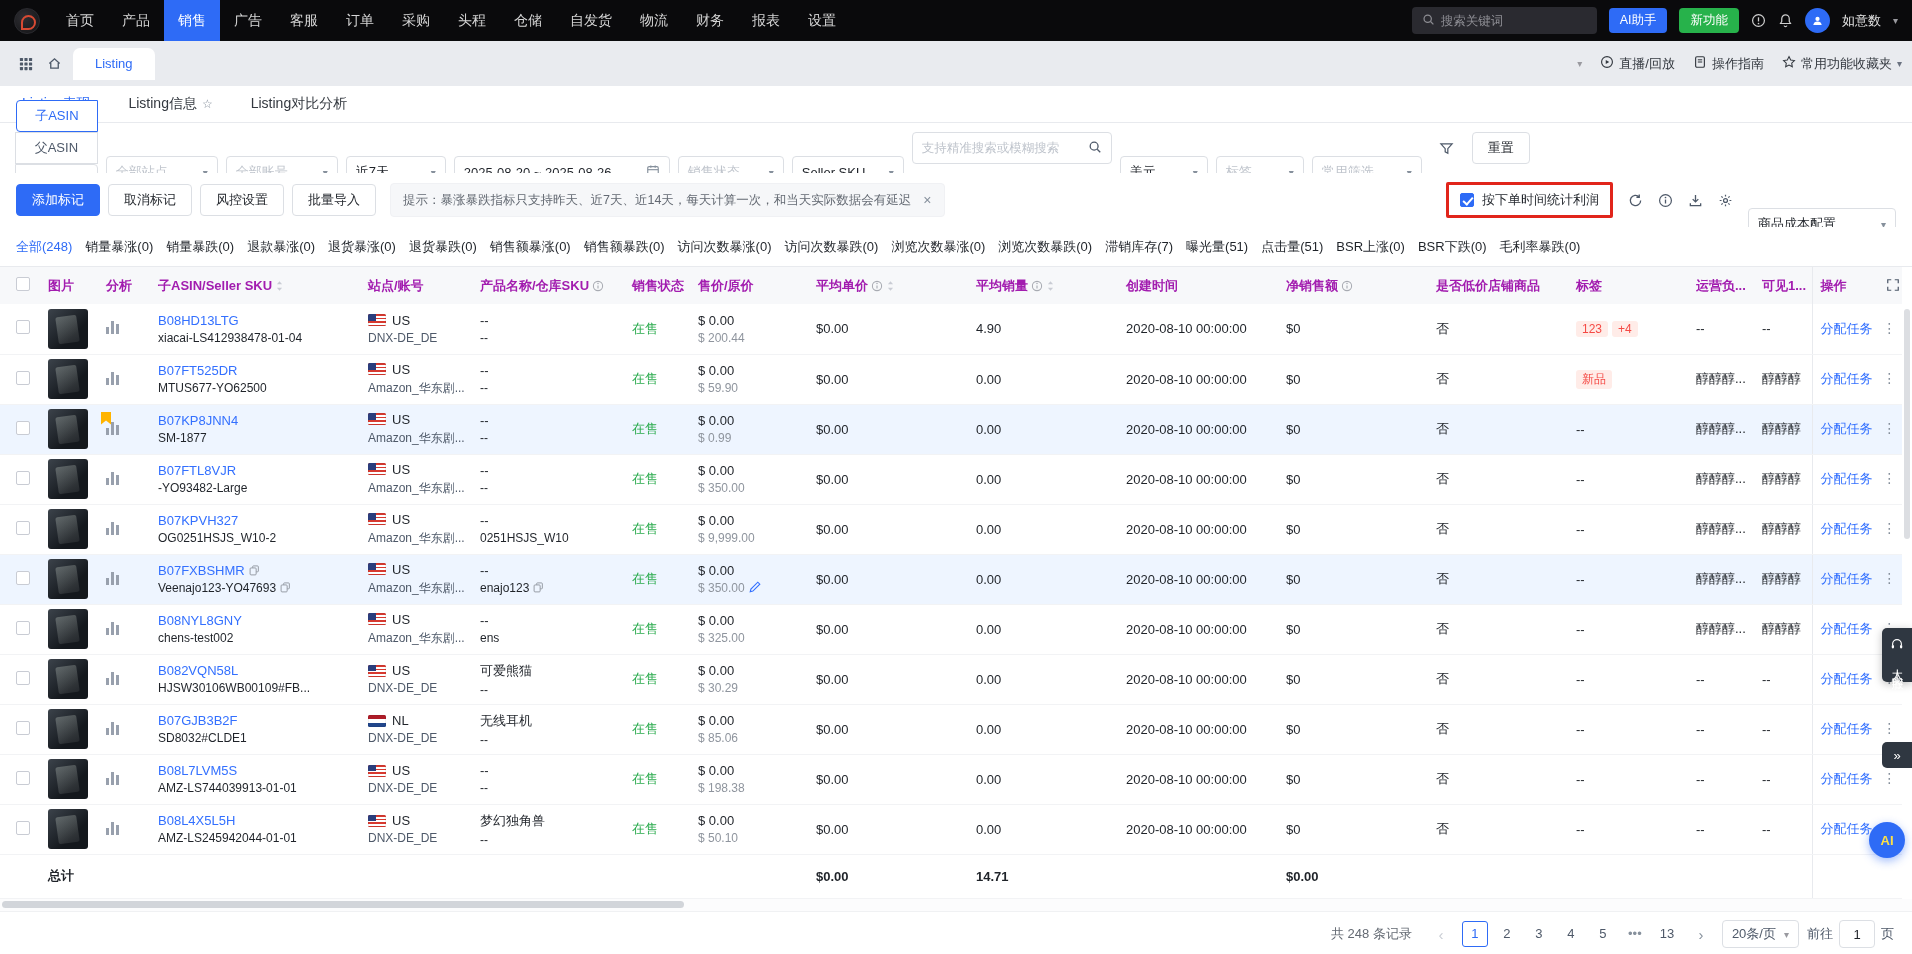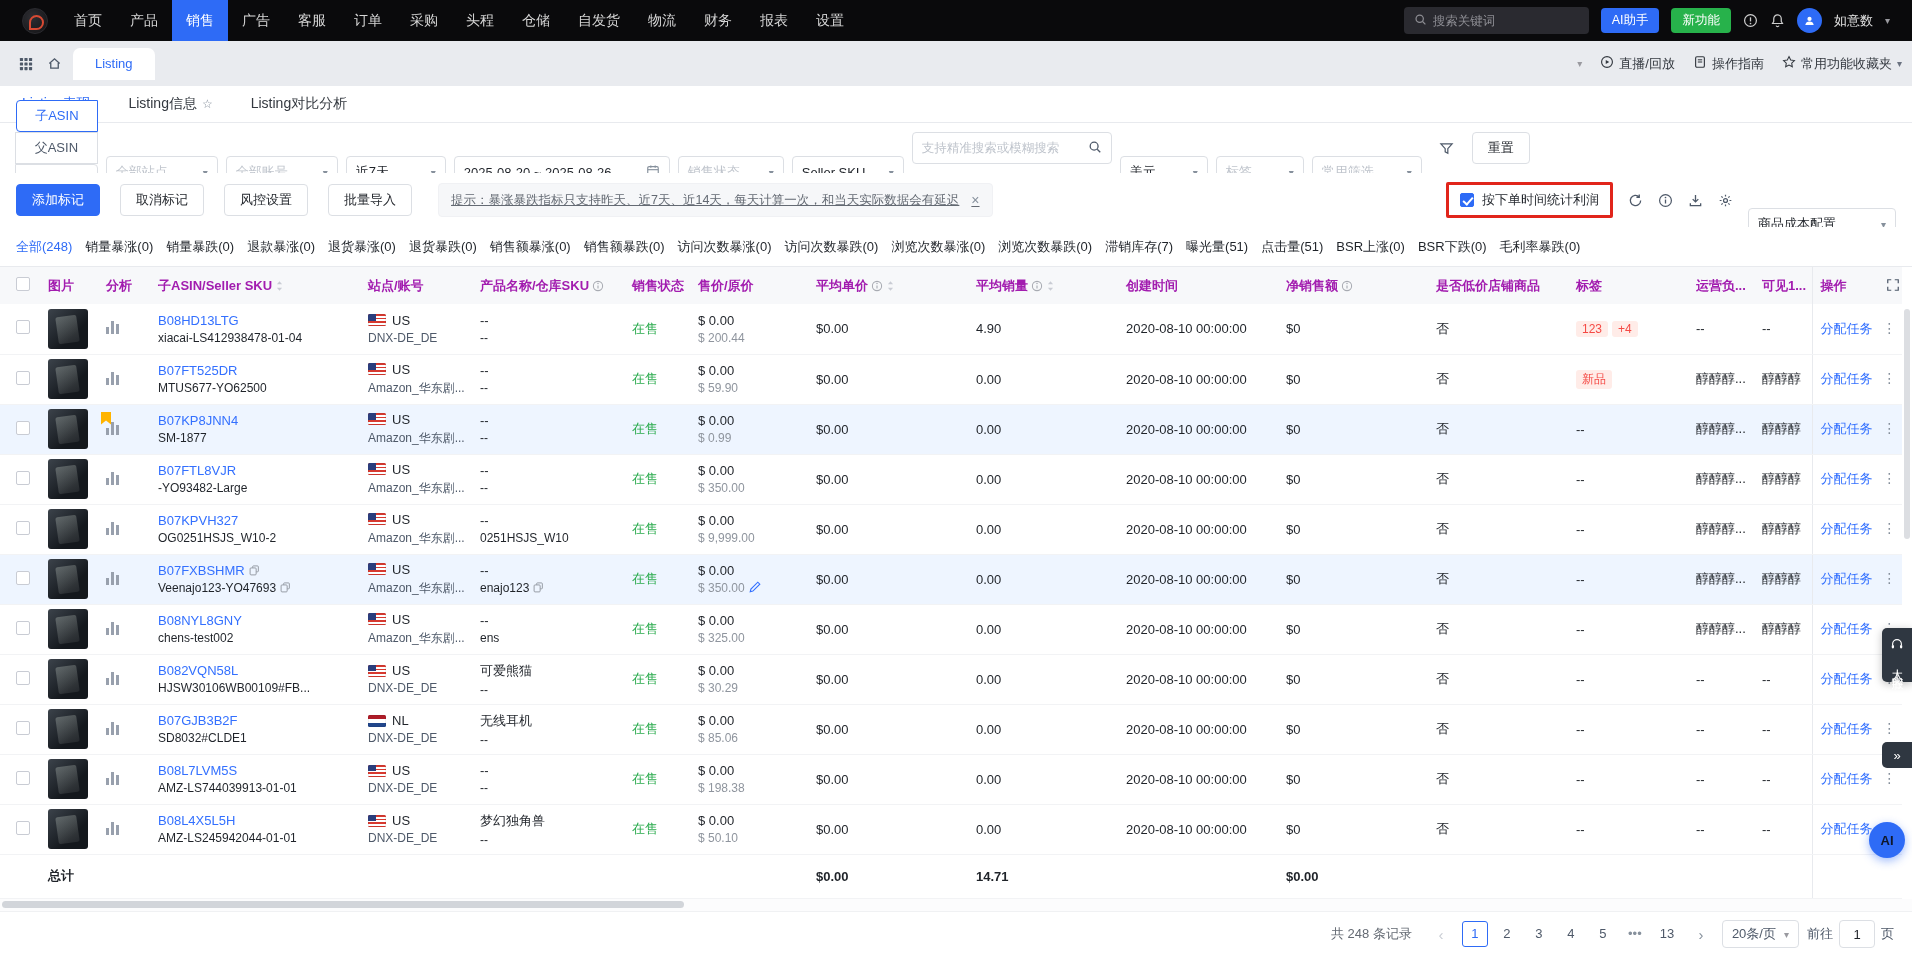--- a/index.html
+++ b/index.html
@@ -1,21 +1,21 @@
 <!DOCTYPE html>
 <html><head>
 <meta charset="utf-8">
 <style>
 *{margin:0;padding:0;box-sizing:border-box;}
 html,body{width:1912px;height:954px;overflow:hidden;}
 body{font-family:"Liberation Sans","DejaVu Sans",sans-serif;font-size:13px;color:#1f2329;background:#fff;}
 .app{position:relative;width:1912px;height:954px;display:flex;flex-direction:column;}
 
 
-.topnav{height:41px;flex:none;background:#0a0a0c;display:flex;align-items:center;padding:0 22px;color:#d6d6d6;}
+.topnav{height:41px;flex:none;background:#0a0a0c;display:flex;align-items:center;padding:0 14px;color:#d6d6d6;}
 .logo{width:26px;height:26px;border-radius:50%;background:radial-gradient(circle at 38% 35%,#2e2e33,#121214);border:1px solid #2b2b30;margin-right:12px;position:relative;flex:none;}
 .logo::after{content:"";position:absolute;left:6px;top:6px;width:11px;height:11px;border:2.2px solid #d84a33;border-radius:50% 50% 50% 0;}
 #nav-menus{display:flex;height:41px;}
 .nav-item{padding:0 14px;line-height:41px;font-size:14px;cursor:pointer;white-space:nowrap;}
 .nav-item.active{background:#2e6bf6;color:#fff;}
 .topnav-right{margin-left:auto;display:flex;align-items:center;gap:12px;}
 .tsearch{display:flex;align-items:center;gap:6px;background:#2a2a30;border-radius:4px;height:27px;padding:0 10px;width:185px;color:#8d8d93;}
 .tsearch input{background:transparent;border:none;outline:none;color:#c5c5ca;font-size:12.5px;width:130px;font-family:inherit;}
 .tsearch input::placeholder{color:#8d8d93;}
 .btn-ai{background:#2e6bf6;color:#fff;border:none;border-radius:4px;height:25px;padding:0 11px;font-size:12.5px;cursor:pointer;font-family:inherit;}
@@ -50,23 +50,23 @@
 .sel{height:32px;border:1px solid #dcdfe4;border-radius:4px;display:flex;align-items:center;justify-content:space-between;padding:0 9px;background:#fff;cursor:pointer;gap:8px;font-size:13px;color:#1f2329;white-space:nowrap;margin-top:48px;}
 .sel.ph{color:#bfc4cc;}
 .sel .chev{color:#86909c;}
 .finput{height:32px;border:1px solid #dcdfe4;border-radius:4px;display:flex;align-items:center;padding:0 9px;gap:8px;background:#fff;}
 .finput input{border:none;outline:none;font-size:12.5px;width:158px;font-family:inherit;color:#1f2329;}
 .finput input::placeholder{color:#bfc4cc;}
 .icon-btn{height:32px;width:34px;display:flex;align-items:center;justify-content:center;color:#4e5969;cursor:pointer;background:#fff;border:none;}
 .btn-plain{height:32px;padding:0 15px;background:#fff;border:1px solid #dcdfe4;border-radius:4px;color:#1f2329;font-size:13px;cursor:pointer;font-family:inherit;}
 
 
-.actionbar{height:54px;flex:none;display:flex;align-items:center;gap:20px;padding:0 16px;background:#fff;justify-content:center;}
+.actionbar{height:54px;flex:none;display:flex;align-items:center;gap:8px;padding:0 16px;background:#fff;justify-content:center;}
 .btn-primary{height:32px;padding:0 15px;background:#2e6bf6;border:1px solid #2e6bf6;border-radius:4px;color:#fff;font-size:13px;cursor:pointer;font-family:inherit;}
-.hintbox{display:flex;align-items:center;gap:12px;background:#f6f7f9;border:1px solid #f0f1f4;border-radius:4px;height:34px;padding:0 12px;color:#646a73;font-size:12.5px;margin-left:6px;text-decoration:underline;}
+.hintbox{display:flex;align-items:center;gap:12px;background:#f6f7f9;border:1px solid #f0f1f4;border-radius:4px;height:34px;padding:0 12px;color:#646a73;font-size:12.5px;margin-left:6px;}
 .hint-x{color:#86909c;cursor:pointer;font-size:14px;}
 .action-right{margin-left:auto;display:flex;align-items:center;gap:15px;}
 .red-annot{border:3px solid #e1251b;border-radius:2px;display:flex;align-items:center;gap:8px;padding:6px 11px;}
 .cb{width:14px;height:14px;border:1px solid #c9ccd4;border-radius:2px;display:inline-block;background:#fff;flex:none;cursor:pointer;}
 .cb.checked{background:#2e6bf6;border-color:#2e6bf6;position:relative;}
 .cb.checked::after{content:"";position:absolute;left:4.2px;top:1.2px;width:4px;height:8px;border:solid #fff;border-width:0 2px 2px 0;transform:rotate(42deg);}
 .ab-icon{color:#4e5969;display:flex;align-items:center;cursor:pointer;}
 
 
 .cattabs{height:40px;flex:none;display:flex;align-items:center;gap:13px;padding:0 16px;background:#fff;border-bottom:1px solid #e8eaee;white-space:nowrap;overflow:hidden;}
@@ -126,21 +126,21 @@
 .page.cur{border-color:#2e6bf6;color:#2e6bf6;background:#fff;}
 .page.dots{color:#86909c;cursor:default;}
 .psize{height:28px;border:1px solid #dcdfe4;border-radius:4px;display:flex;align-items:center;gap:8px;padding:0 9px;cursor:pointer;background:#fff;}
 .goto{display:flex;align-items:center;gap:6px;}
 .goto input{width:36px;height:28px;border:1px solid #dcdfe4;border-radius:4px;text-align:center;font-size:13px;outline:none;font-family:inherit;color:#1f2329;}
 
 
 .cs-float{position:absolute;right:0;top:628px;width:30px;background:#2f3741;color:#fff;border-radius:5px 0 0 5px;display:flex;flex-direction:column;align-items:center;padding:9px 0 10px;gap:6px;z-index:50;cursor:pointer;box-shadow:0 2px 8px rgba(0,0,0,.25);}
 .cs-float .vtext{writing-mode:vertical-rl;text-orientation:upright;letter-spacing:3px;font-size:12px;}
 .cs-expand{position:absolute;right:0;top:742px;width:30px;height:26px;background:#2f3741;color:#fff;border-radius:5px 0 0 5px;display:flex;align-items:center;justify-content:center;z-index:50;cursor:pointer;font-size:13px;}
-.ai-float{position:absolute;right:7px;top:822px;width:36px;height:36px;border-radius:50%;background:#2e6bf6;color:#0f172a;display:flex;align-items:center;justify-content:center;font-weight:bold;font-size:13px;z-index:50;cursor:pointer;box-shadow:0 3px 10px rgba(46,107,246,.45);}
+.ai-float{position:absolute;right:7px;top:822px;width:36px;height:36px;border-radius:50%;background:#2e6bf6;color:#fde047;display:flex;align-items:center;justify-content:center;font-weight:bold;font-size:13px;z-index:50;cursor:pointer;box-shadow:0 3px 10px rgba(46,107,246,.45);}
 </style>
 </head>
 <body>
 
 <div class="app">
 
   <header class="topnav">
     <div class="logo"></div>
     <nav id="nav-menus">
         <div class="nav-item">首页</div>

